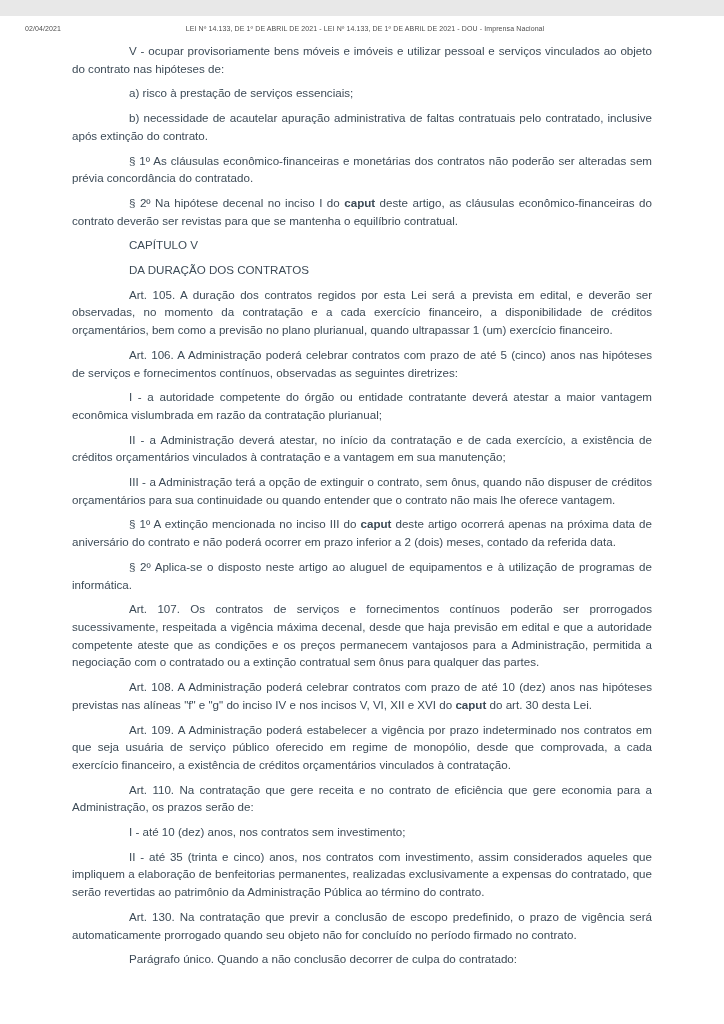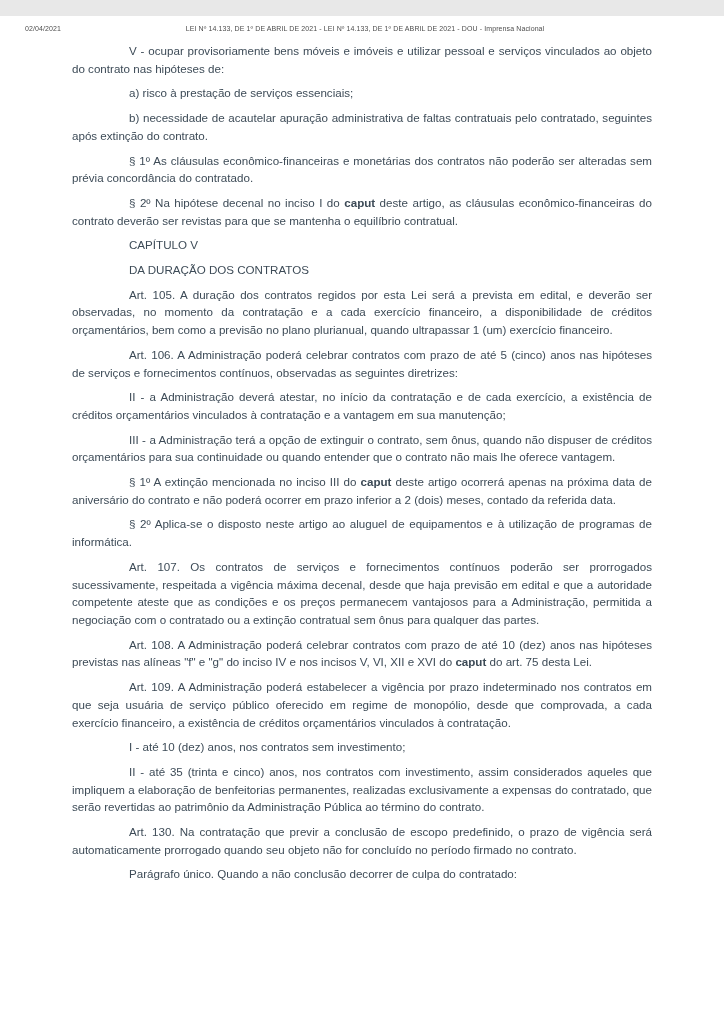--- a/index.html
+++ b/index.html
@@ -63,34 +63,36 @@
 <div class="page">
 
   <div class="print-header">
     <span class="date">02/04/2021</span>
     <span class="title">LEI Nº 14.133, DE 1º DE ABRIL DE 2021 - LEI Nº 14.133, DE 1º DE ABRIL DE 2021 - DOU - Imprensa Nacional</span>
   </div>
 
   <div class="doc-body" id="doc-body">
       <p class="para"><span>V - ocupar provisoriamente bens móveis e imóveis e utilizar pessoal e serviços vinculados ao objeto do contrato nas hipóteses de:</span></p>
       <p class="para"><span>a) risco à prestação de serviços essenciais;</span></p>
-      <p class="para"><span>b) necessidade de acautelar apuração administrativa de faltas contratuais pelo contratado, seguintes após extinção do contrato.</span></p>
+      <p class="para"><span>b) necessidade de acautelar apuração administrativa de faltas contratuais pelo contratado, inclusive após extinção do contrato.</span></p>
       <p class="para"><span>§ 1º As cláusulas econômico-financeiras e monetárias dos contratos não poderão ser alteradas sem prévia concordância do contratado.</span></p>
       <p class="para"><span>§ 2º Na hipótese decenal no inciso I do </span><span class="bold">caput</span><span> deste artigo, as cláusulas econômico-financeiras do contrato deverão ser revistas para que se mantenha o equilíbrio contratual.</span></p>
       <p class="para"><span>CAPÍTULO V</span></p>
       <p class="para"><span>DA DURAÇÃO DOS CONTRATOS</span></p>
       <p class="para"><span>Art. 105. A duração dos contratos regidos por esta Lei será a prevista em edital, e deverão ser observadas, no momento da contratação e a cada exercício financeiro, a disponibilidade de créditos orçamentários, bem como a previsão no plano plurianual, quando ultrapassar 1 (um) exercício financeiro.</span></p>
       <p class="para"><span>Art. 106. A Administração poderá celebrar contratos com prazo de até 5 (cinco) anos nas hipóteses de serviços e fornecimentos contínuos, observadas as seguintes diretrizes:</span></p>
+      <p class="para"><span>I - a autoridade competente do órgão ou entidade contratante deverá atestar a maior vantagem econômica vislumbrada em razão da contratação plurianual;</span></p>
       <p class="para"><span>II - a Administração deverá atestar, no início da contratação e de cada exercício, a existência de créditos orçamentários vinculados à contratação e a vantagem em sua manutenção;</span></p>
       <p class="para"><span>III - a Administração terá a opção de extinguir o contrato, sem ônus, quando não dispuser de créditos orçamentários para sua continuidade ou quando entender que o contrato não mais lhe oferece vantagem.</span></p>
       <p class="para"><span>§ 1º A extinção mencionada no inciso III do </span><span class="bold">caput</span><span> deste artigo ocorrerá apenas na próxima data de aniversário do contrato e não poderá ocorrer em prazo inferior a 2 (dois) meses, contado da referida data.</span></p>
       <p class="para"><span>§ 2º Aplica-se o disposto neste artigo ao aluguel de equipamentos e à utilização de programas de informática.</span></p>
       <p class="para"><span>Art. 107. Os contratos de serviços e fornecimentos contínuos poderão ser prorrogados sucessivamente, respeitada a vigência máxima decenal, desde que haja previsão em edital e que a autoridade competente ateste que as condições e os preços permanecem vantajosos para a Administração, permitida a negociação com o contratado ou a extinção contratual sem ônus para qualquer das partes.</span></p>
-      <p class="para"><span>Art. 108. A Administração poderá celebrar contratos com prazo de até 10 (dez) anos nas hipóteses previstas nas alíneas "f" e "g" do inciso IV e nos incisos V, VI, XII e XVI do </span><span class="bold">caput</span><span> do art. 75 desta Lei.</span></p>
+      <p class="para"><span>Art. 108. A Administração poderá celebrar contratos com prazo de até 10 (dez) anos nas hipóteses previstas nas alíneas "f" e "g" do inciso IV e nos incisos V, VI, XII e XVI do </span><span class="bold">caput</span><span> do art. 30 desta Lei.</span></p>
       <p class="para"><span>Art. 109. A Administração poderá estabelecer a vigência por prazo indeterminado nos contratos em que seja usuária de serviço público oferecido em regime de monopólio, desde que comprovada, a cada exercício financeiro, a existência de créditos orçamentários vinculados à contratação.</span></p>
+      <p class="para"><span>Art. 110. Na contratação que gere receita e no contrato de eficiência que gere economia para a Administração, os prazos serão de:</span></p>
       <p class="para"><span>I - até 10 (dez) anos, nos contratos sem investimento;</span></p>
       <p class="para"><span>II - até 35 (trinta e cinco) anos, nos contratos com investimento, assim considerados aqueles que impliquem a elaboração de benfeitorias permanentes, realizadas exclusivamente a expensas do contratado, que serão revertidas ao patrimônio da Administração Pública ao término do contrato.</span></p>
       <p class="para"><span>Art. 130. Na contratação que previr a conclusão de escopo predefinido, o prazo de vigência será automaticamente prorrogado quando seu objeto não for concluído no período firmado no contrato.</span></p>
       <p class="para"><span>Parágrafo único. Quando a não conclusão decorrer de culpa do contratado:</span></p>
     </div>
 
   <div class="print-footer">
     <span class="url">https://www.in.gov.br/en/web/dou/-/lei-n-14.133-de-1-de-abril-de-2021-311876884</span>
     <span class="pagenum">52/73</span>
   </div>

